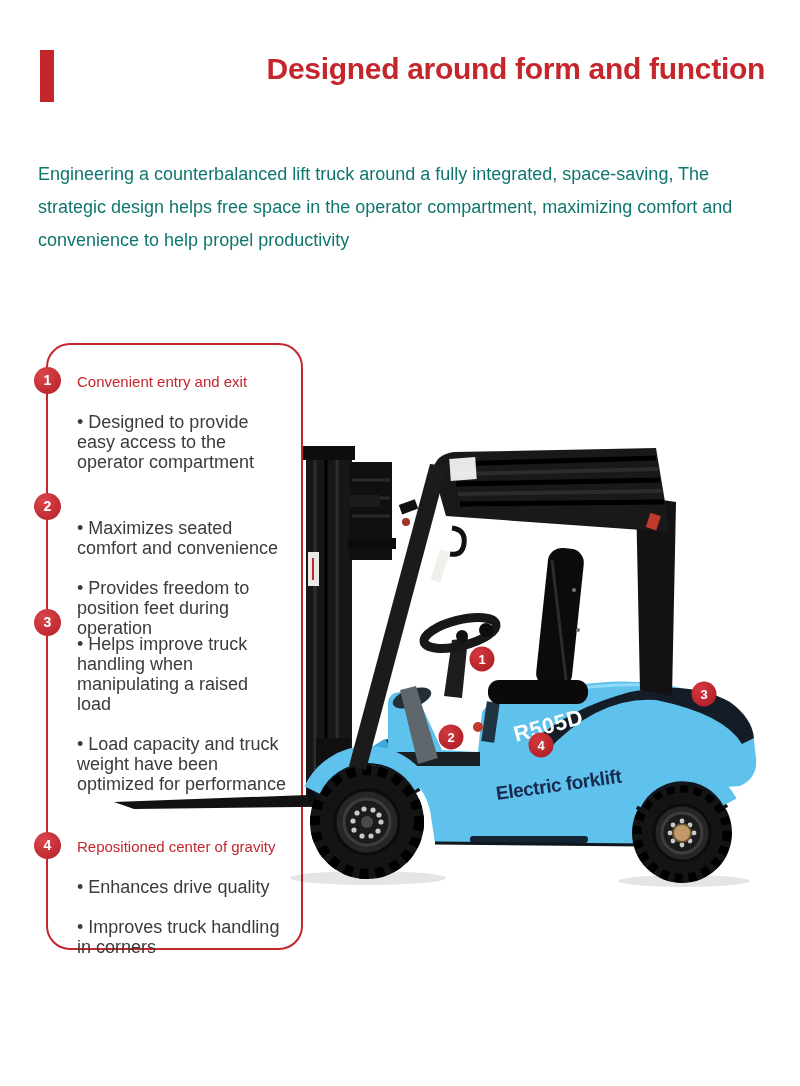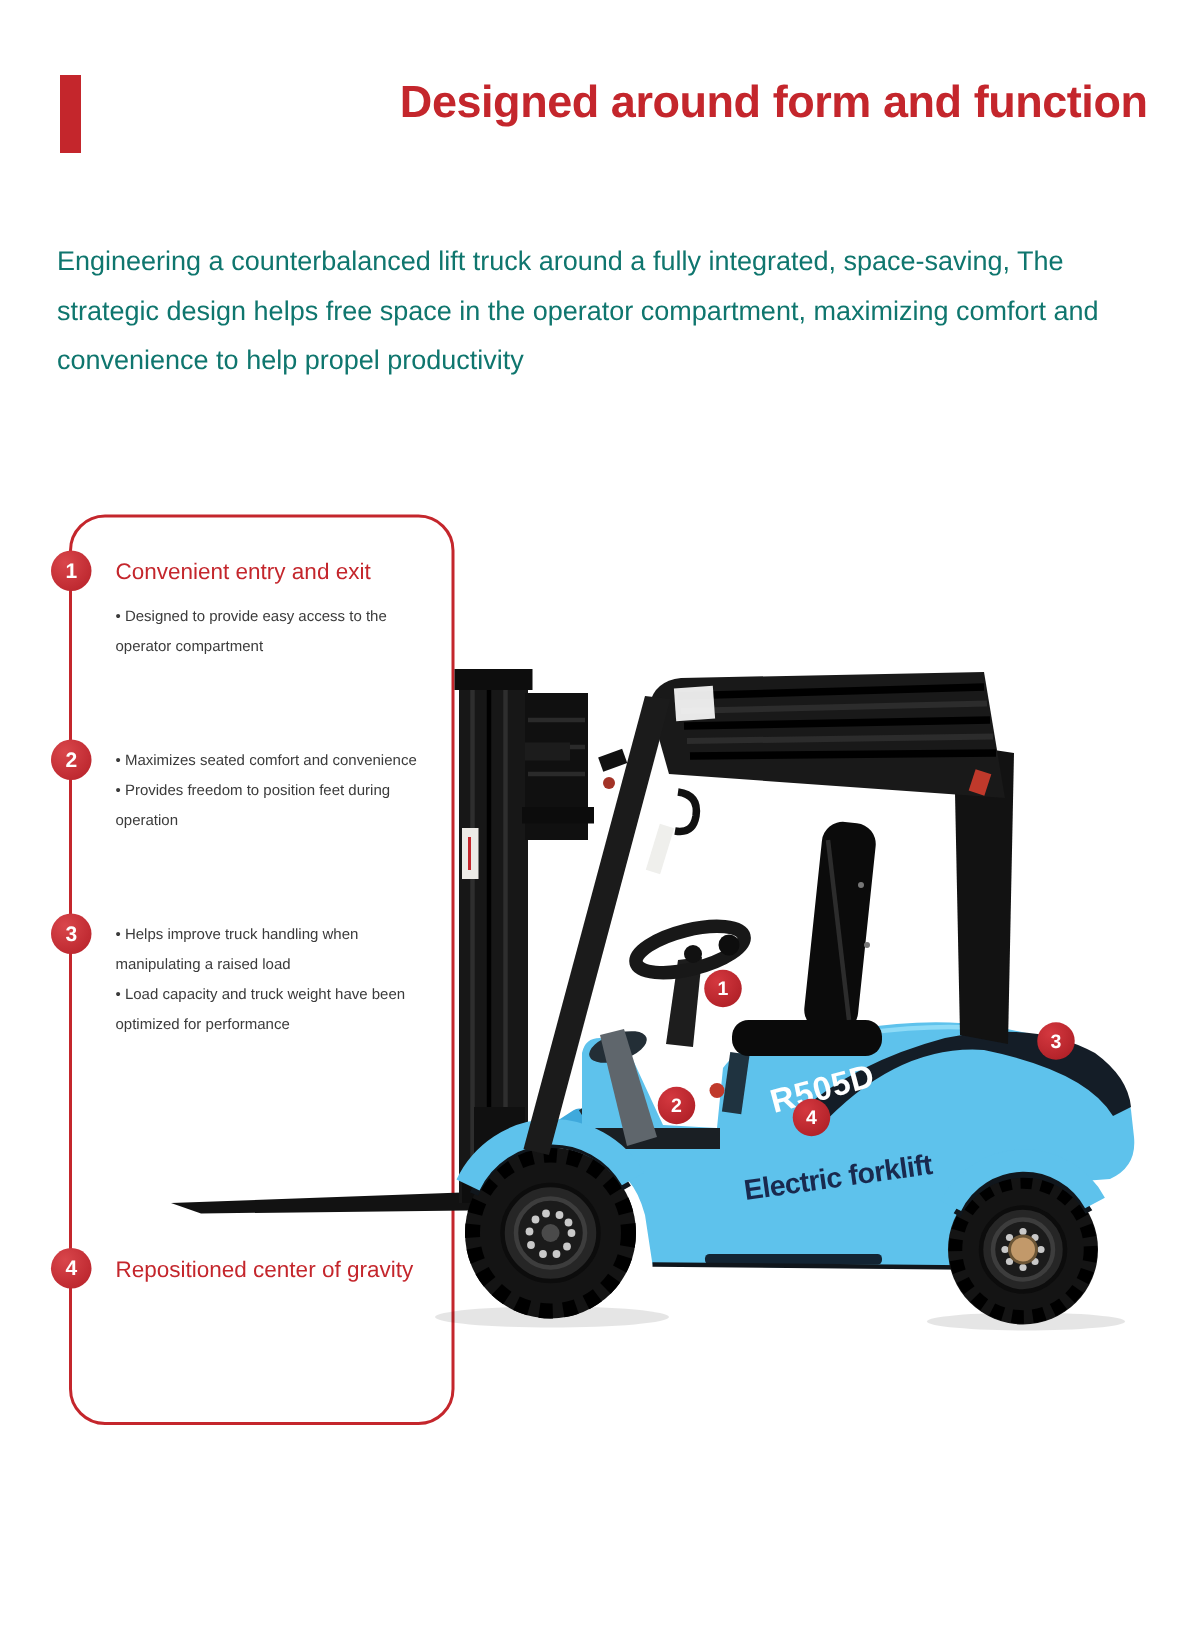--- a/index.html
+++ b/index.html
@@ -33,21 +33,21 @@
   .feature{position:absolute;left:0;width:100%;}
   .feature-num{
     position:absolute;left:-14px;top:-5px;width:27px;height:27px;border-radius:50%;
     background:radial-gradient(circle at 35% 30%, #d9464b, #b51f27);
     color:#fff;font-size:14px;font-weight:bold;text-align:center;line-height:27px;
   }
   .feature-heading{
     margin:0 10px 10px 29px;font-size:15px;font-weight:normal;line-height:20px;color:var(--accent);
   }
   .feature-bullets{margin-left:29px;margin-right:14px;}
-  .bullet{font-size:10px;line-height:20px;color:#3b3b3b;}
+  .bullet{font-size:18px;line-height:20px;color:#3b3b3b;margin-top:20px;}
   
   .figure{position:absolute;left:100px;top:440px;width:680px;height:450px;}
   .figure svg{position:absolute;left:0;top:0;}
   .marker{
     position:absolute;width:25px;height:25px;border-radius:50%;
     background:radial-gradient(circle at 35% 30%, #d4383f, #a81b22);
     color:#fff;font-size:13px;font-weight:bold;text-align:center;line-height:25px;
     transform:translate(-50%,-50%);
   }
 </style>
@@ -84,20 +84,24 @@
       <span class="feature-num">3</span>
       <div class="feature-bullets">
           <div class="bullet">• Helps improve truck handling when manipulating a raised load</div>
           <div class="bullet">• Load capacity and truck weight have been optimized for performance</div>
         </div>
     </div>
 
     <div class="feature" style="top: 492px;">
       <span class="feature-num">4</span>
       <h3 class="feature-heading">Repositioned center of gravity</h3>
+      <div class="feature-bullets">
+          <div class="bullet">• Enhances drive quality</div>
+          <div class="bullet">• Improves truck handling in corners</div>
+        </div>
     </div>
   </section>
 
   <div class="figure" id="figure">
     <svg width="680" height="450" viewBox="0 0 680 450">
 
       <ellipse cx="268" cy="438" rx="78" ry="7" fill="rgba(0,0,0,0.10)"></ellipse>
       <ellipse cx="584" cy="441" rx="66" ry="6" fill="rgba(0,0,0,0.10)"></ellipse>
 
       <g>

